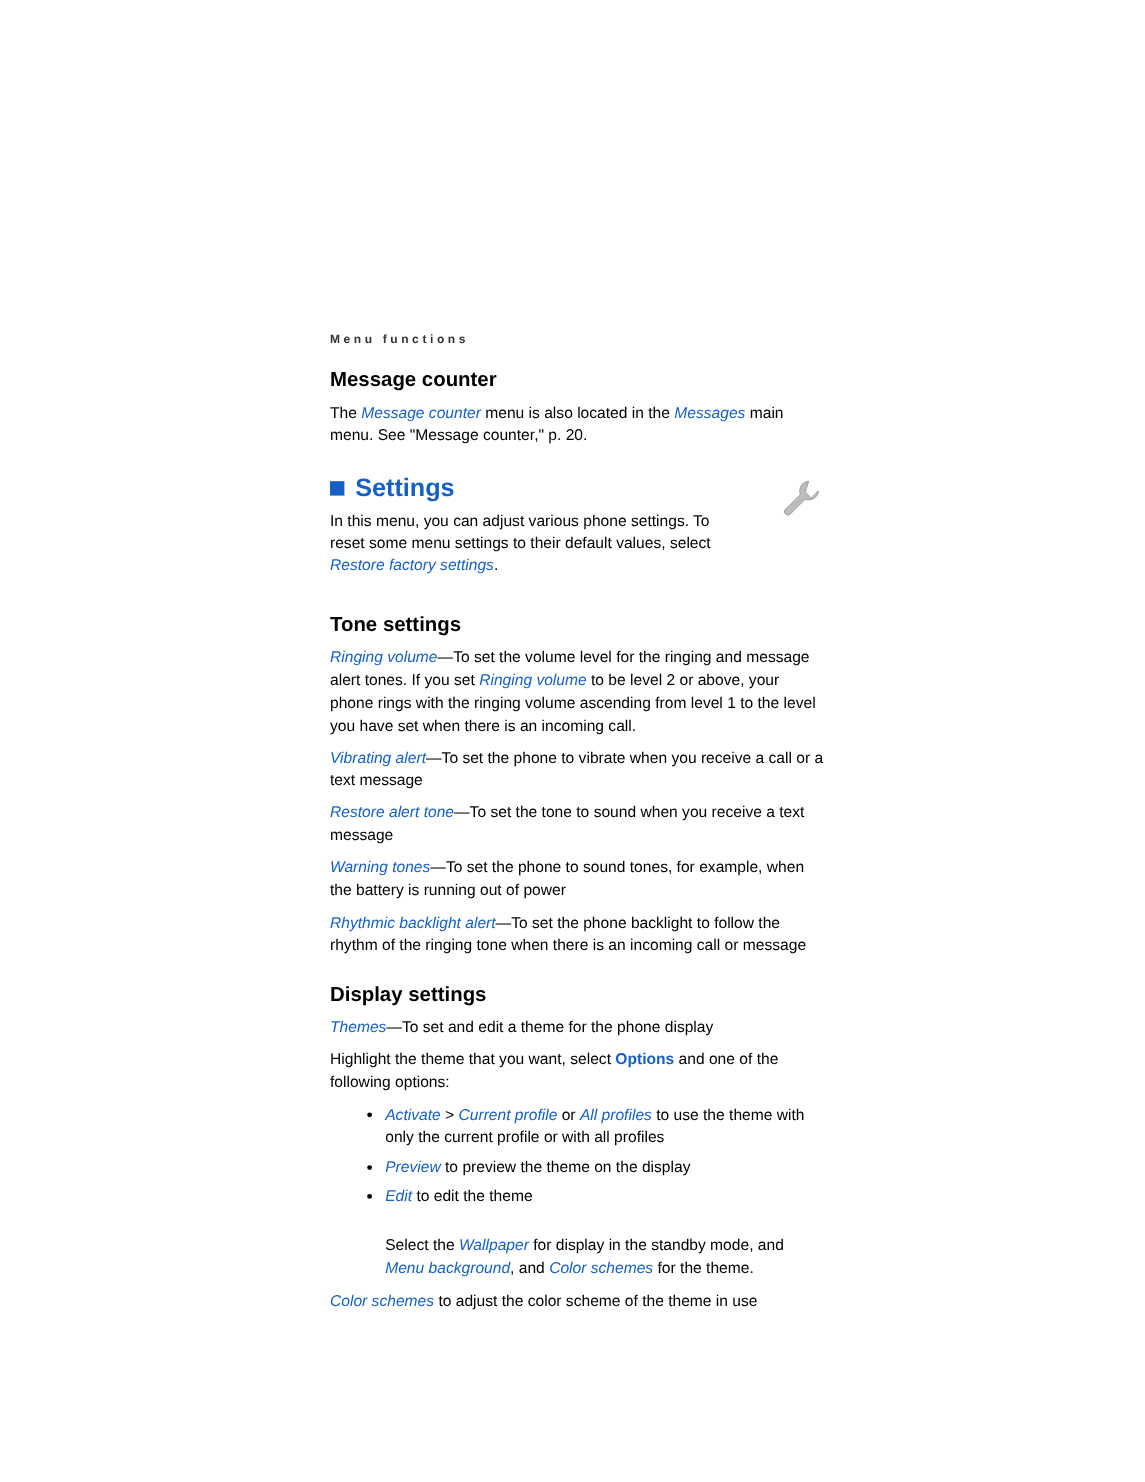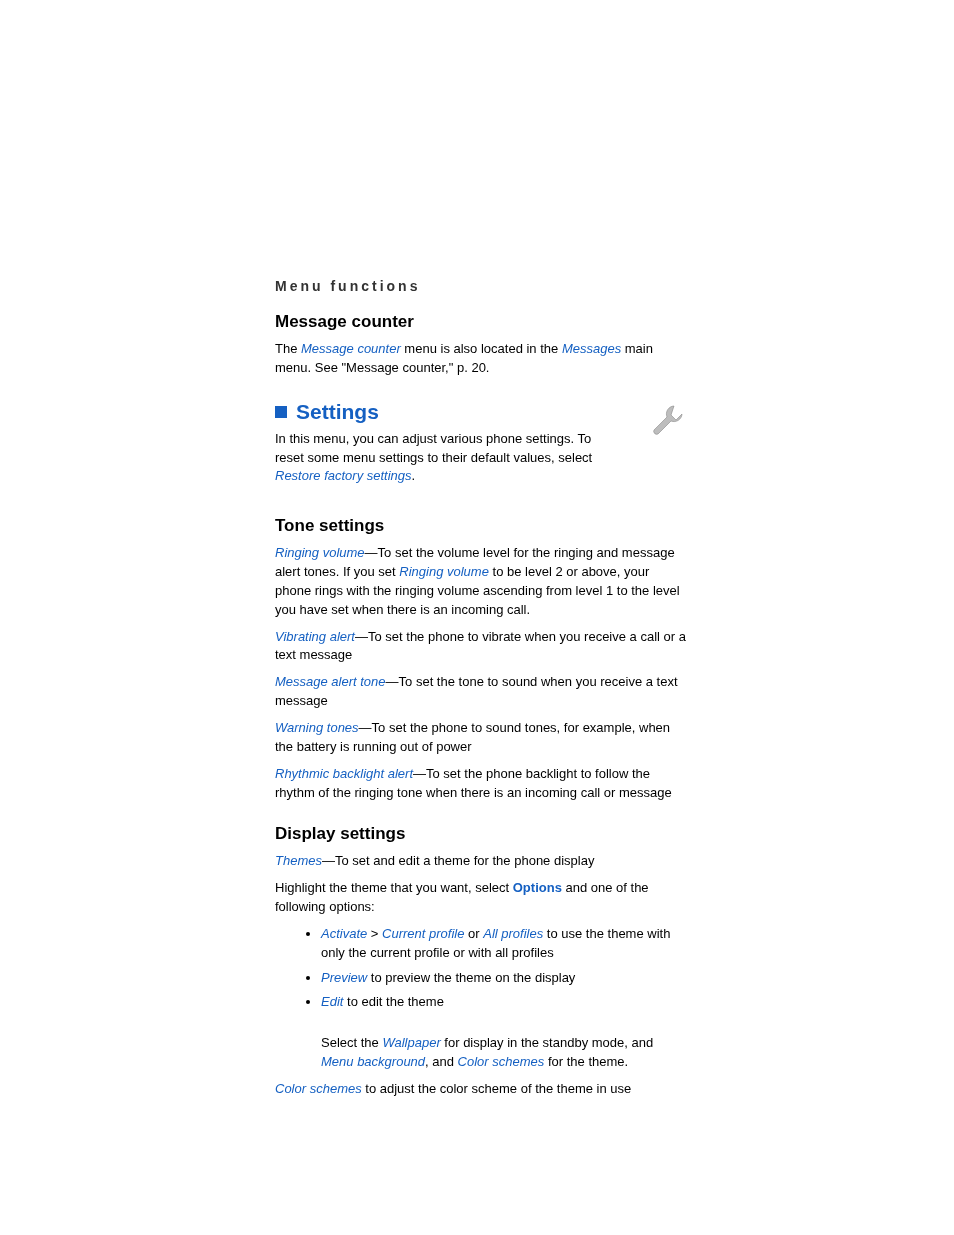--- a/index.html
+++ b/index.html
@@ -8,21 +8,21 @@
     background: #fff;
     font-family: Arial, Helvetica, sans-serif;
     color: #000;
     width: 954px;
   }
   .page {
     padding: 278px 268px 0 275px;
     position: relative;
   }
   .header-label {
-    font-size: 14px;
+    font-size: 10px;
     letter-spacing: 3px;
     font-weight: bold;
     color: #333;
     margin-bottom: 18px;
   }
   h2.subsection {
     font-size: 17px;
     font-weight: bold;
     margin: 0 0 8px 0;
   }
@@ -110,21 +110,21 @@
 
   <div class="subhead">Tone settings</div>
 
   <p class="body para">
     <span class="blue-link">Ringing volume</span><span>—To set the volume level for the ringing and message alert tones. If you set </span><span class="blue-link">Ringing volume</span><span> to be level 2 or above, your phone rings with the ringing volume ascending from level 1 to the level you have set when there is an incoming call.</span>
   </p>
   <p class="body para">
     <span class="blue-link">Vibrating alert</span><span>—To set the phone to vibrate when you receive a call or a text message</span>
   </p>
   <p class="body para">
-    <span class="blue-link">Message alert tone</span><span>—To set the tone to sound when you receive a text message</span>
+    <span class="blue-link">Restore alert tone</span><span>—To set the tone to sound when you receive a text message</span>
   </p>
   <p class="body para">
     <span class="blue-link">Warning tones</span><span>—To set the phone to sound tones, for example, when the battery is running out of power</span>
   </p>
   <p class="body para">
     <span class="blue-link">Rhythmic backlight alert</span><span>—To set the phone backlight to follow the rhythm of the ringing tone when there is an incoming call or message</span>
   </p>
 
   <div class="subhead">Display settings</div>
   <p class="body para">

